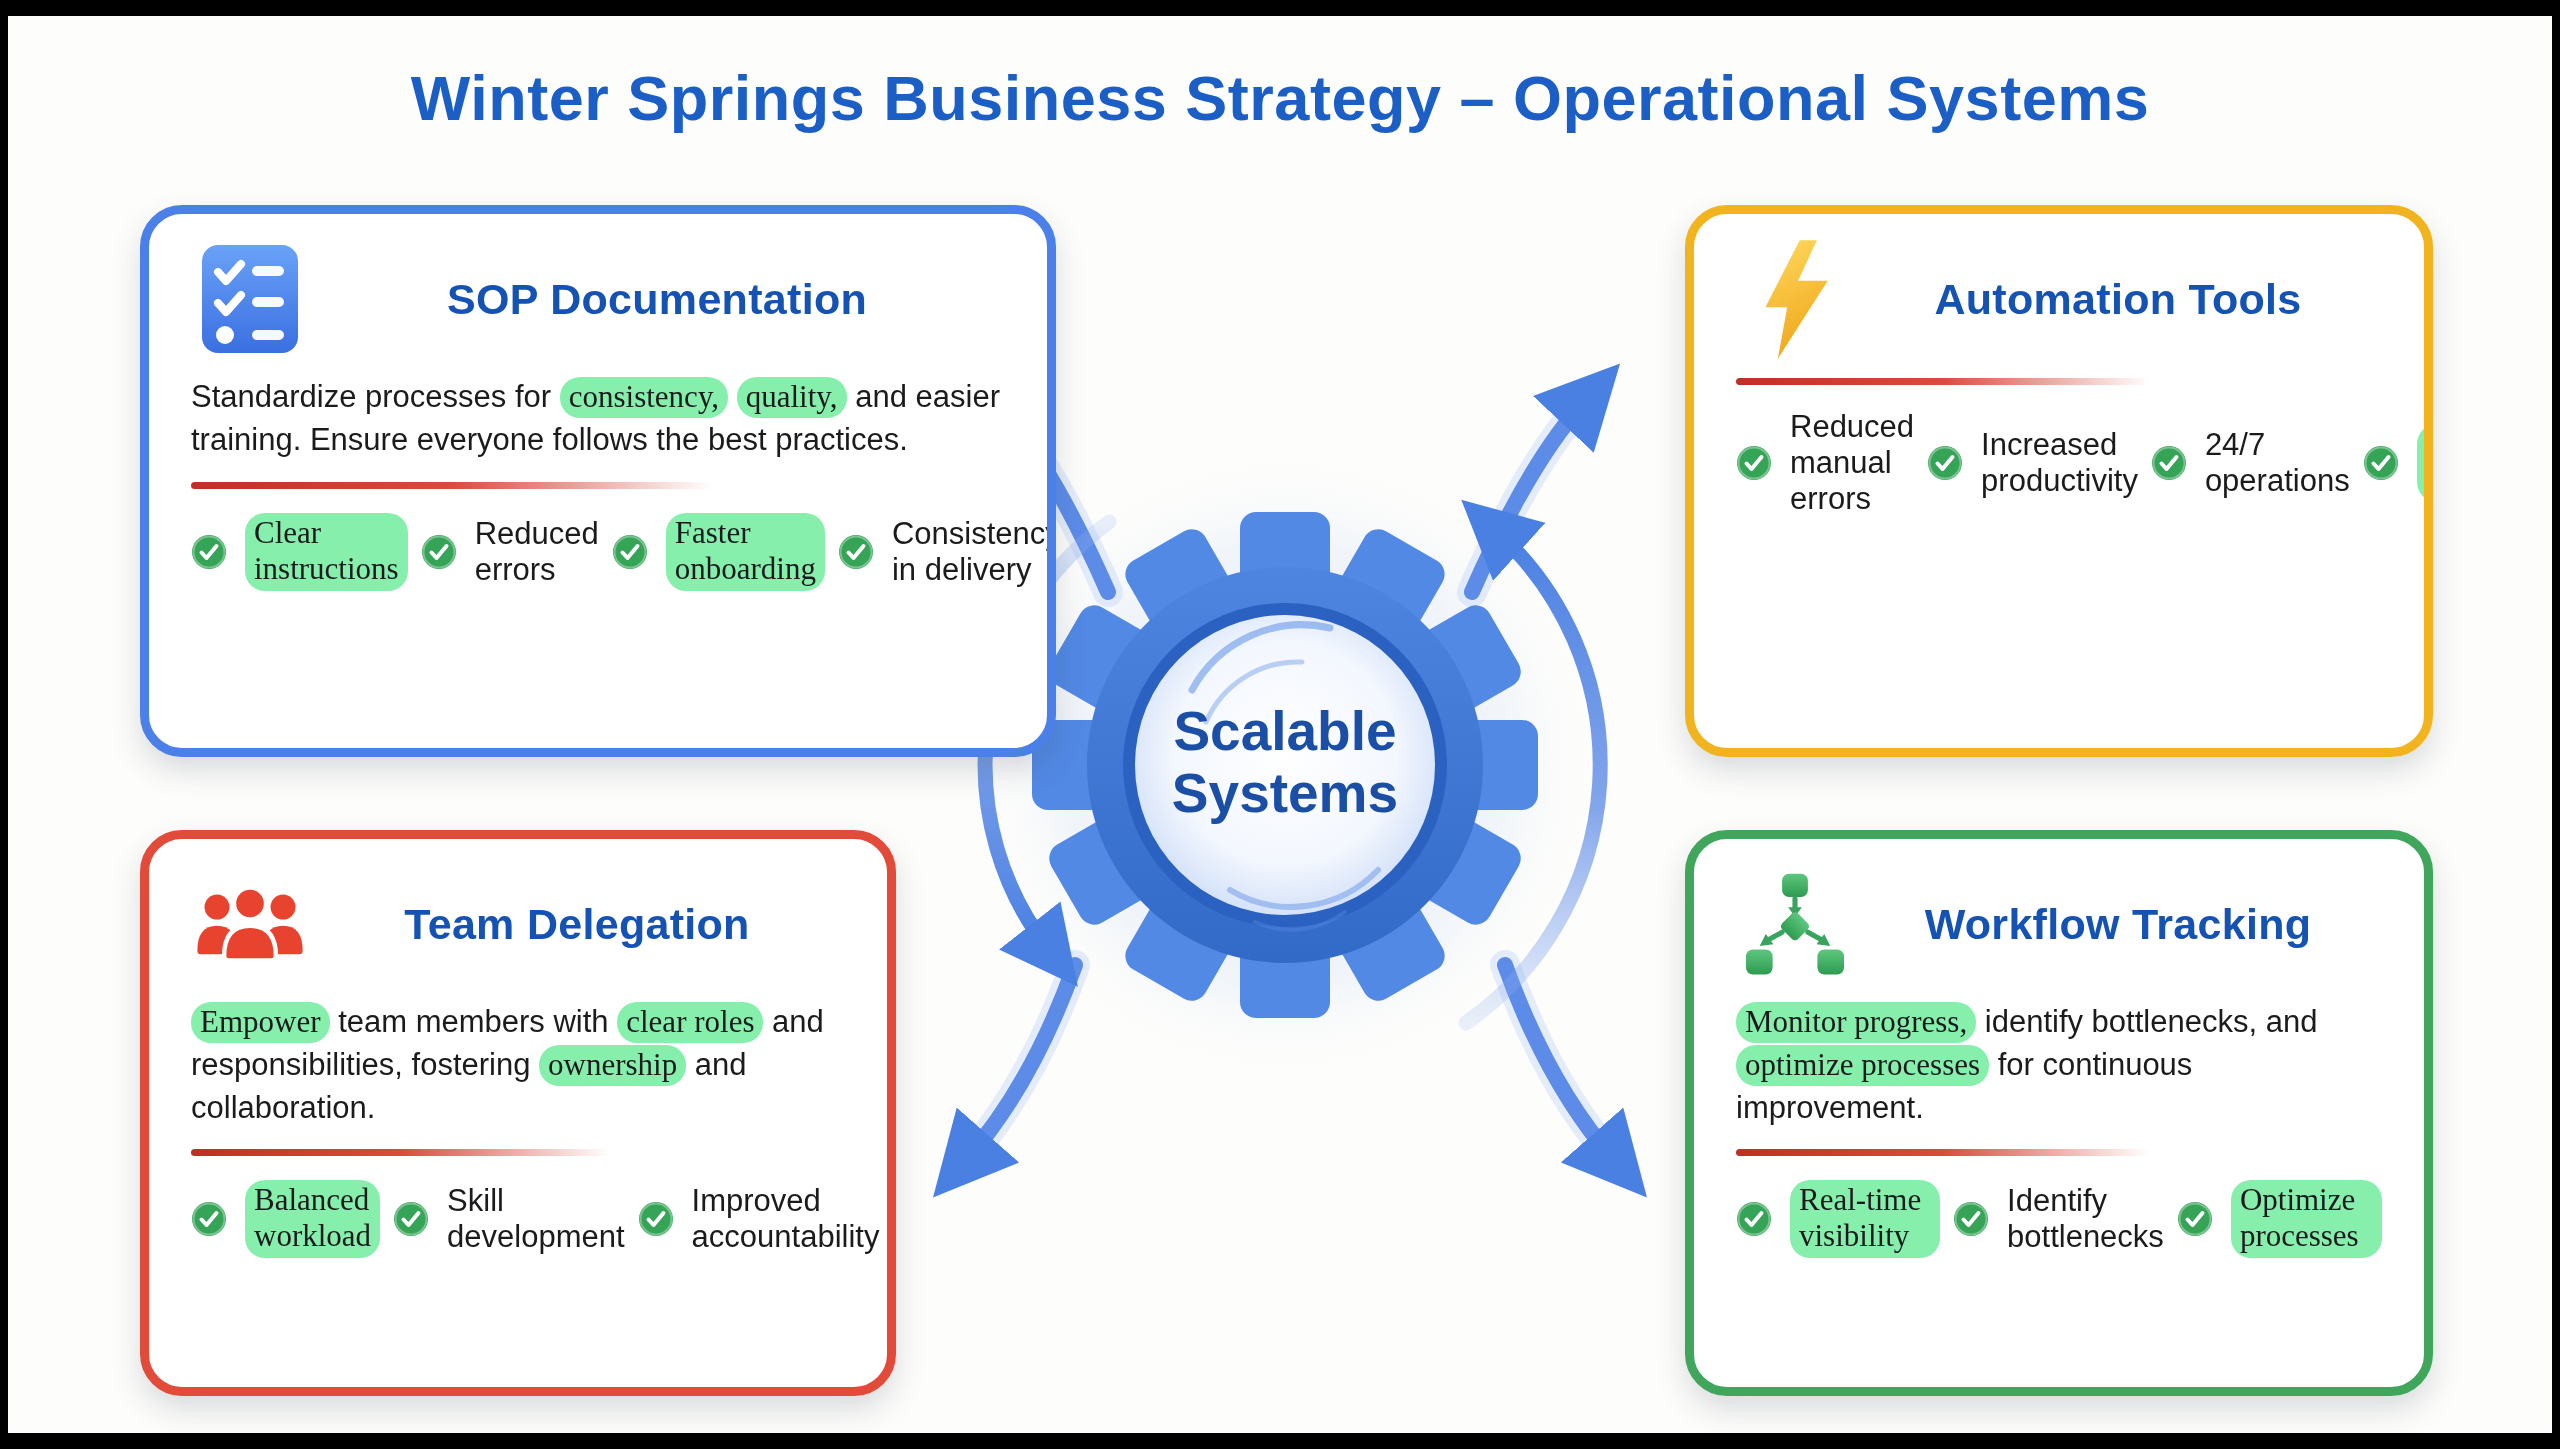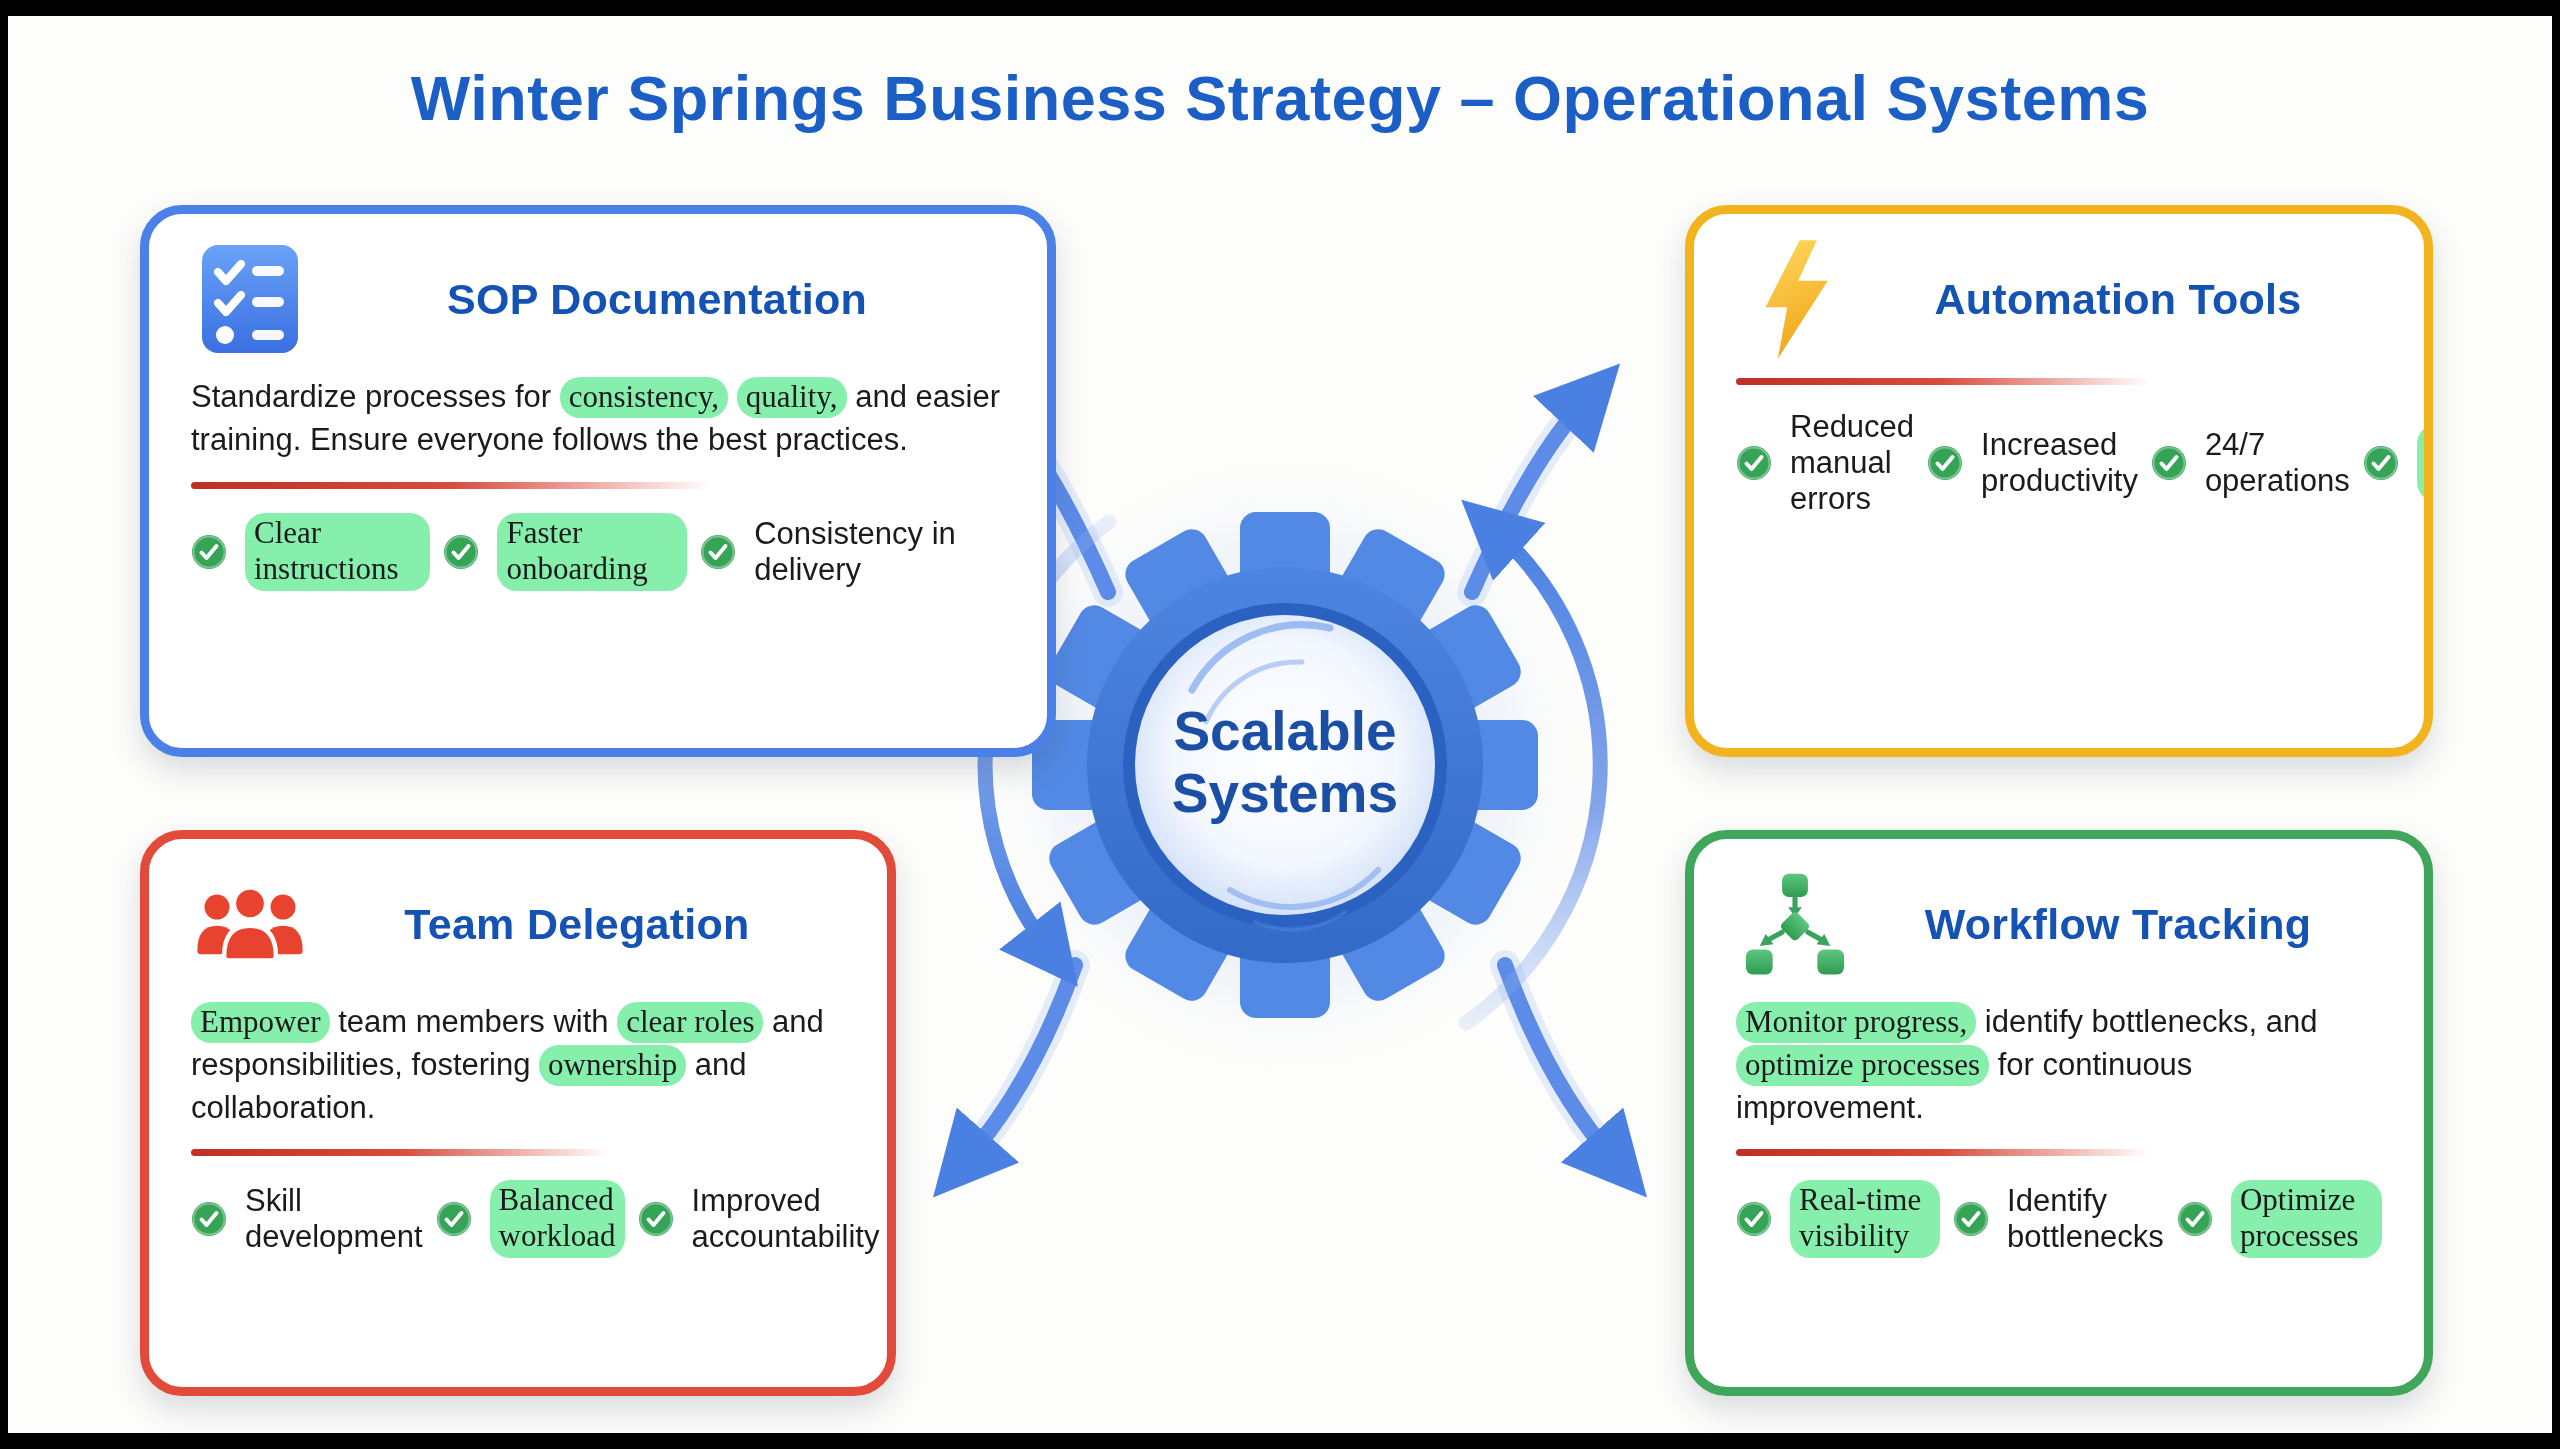--- a/index.html
+++ b/index.html
@@ -189,20 +189,28 @@
               <path d="M10.5 18.5 l5 5.5 10-12" fill="none" stroke="#fff" stroke-width="4" stroke-linecap="round" stroke-linejoin="round"></path>
             </svg>
             <span class="hl">Clear instructions</span>
           </li>
           <li>
             <svg class="check" viewBox="0 0 36 36">
               <circle cx="18" cy="18" r="17" fill="#35a457"></circle>
               <circle cx="18" cy="18" r="15.5" fill="none" stroke="#ffffff" stroke-opacity=".35" stroke-width="2"></circle>
               <path d="M10.5 18.5 l5 5.5 10-12" fill="none" stroke="#fff" stroke-width="4" stroke-linecap="round" stroke-linejoin="round"></path>
             </svg>
+            <span>Reduced errors</span>
+          </li>
+          <li>
+            <svg class="check" viewBox="0 0 36 36">
+              <circle cx="18" cy="18" r="17" fill="#35a457"></circle>
+              <circle cx="18" cy="18" r="15.5" fill="none" stroke="#ffffff" stroke-opacity=".35" stroke-width="2"></circle>
+              <path d="M10.5 18.5 l5 5.5 10-12" fill="none" stroke="#fff" stroke-width="4" stroke-linecap="round" stroke-linejoin="round"></path>
+            </svg>
             <span class="hl">Faster onboarding</span>
           </li>
           <li>
             <svg class="check" viewBox="0 0 36 36">
               <circle cx="18" cy="18" r="17" fill="#35a457"></circle>
               <circle cx="18" cy="18" r="15.5" fill="none" stroke="#ffffff" stroke-opacity=".35" stroke-width="2"></circle>
               <path d="M10.5 18.5 l5 5.5 10-12" fill="none" stroke="#fff" stroke-width="4" stroke-linecap="round" stroke-linejoin="round"></path>
             </svg>
             <span>Consistency in delivery</span>
           </li>
@@ -283,29 +291,29 @@
     </header>
     <p class="card-desc"><span class="hl">Empower</span><span> team members with </span><span class="hl">clear roles</span><span> and responsibilities, fostering </span><span class="hl">ownership</span><span> and collaboration.</span></p>
     <div class="divider"></div>
     <ul class="benefits">
           <li>
             <svg class="check" viewBox="0 0 36 36">
               <circle cx="18" cy="18" r="17" fill="#35a457"></circle>
               <circle cx="18" cy="18" r="15.5" fill="none" stroke="#ffffff" stroke-opacity=".35" stroke-width="2"></circle>
               <path d="M10.5 18.5 l5 5.5 10-12" fill="none" stroke="#fff" stroke-width="4" stroke-linecap="round" stroke-linejoin="round"></path>
             </svg>
+            <span class="hl">Balanced workload</span>
+          </li>
+          <li>
+            <svg class="check" viewBox="0 0 36 36">
+              <circle cx="18" cy="18" r="17" fill="#35a457"></circle>
+              <circle cx="18" cy="18" r="15.5" fill="none" stroke="#ffffff" stroke-opacity=".35" stroke-width="2"></circle>
+              <path d="M10.5 18.5 l5 5.5 10-12" fill="none" stroke="#fff" stroke-width="4" stroke-linecap="round" stroke-linejoin="round"></path>
+            </svg>
             <span>Skill development</span>
-          </li>
-          <li>
-            <svg class="check" viewBox="0 0 36 36">
-              <circle cx="18" cy="18" r="17" fill="#35a457"></circle>
-              <circle cx="18" cy="18" r="15.5" fill="none" stroke="#ffffff" stroke-opacity=".35" stroke-width="2"></circle>
-              <path d="M10.5 18.5 l5 5.5 10-12" fill="none" stroke="#fff" stroke-width="4" stroke-linecap="round" stroke-linejoin="round"></path>
-            </svg>
-            <span class="hl">Balanced workload</span>
           </li>
           <li>
             <svg class="check" viewBox="0 0 36 36">
               <circle cx="18" cy="18" r="17" fill="#35a457"></circle>
               <circle cx="18" cy="18" r="15.5" fill="none" stroke="#ffffff" stroke-opacity=".35" stroke-width="2"></circle>
               <path d="M10.5 18.5 l5 5.5 10-12" fill="none" stroke="#fff" stroke-width="4" stroke-linecap="round" stroke-linejoin="round"></path>
             </svg>
             <span>Improved accountability</span>
           </li>
           <li>

